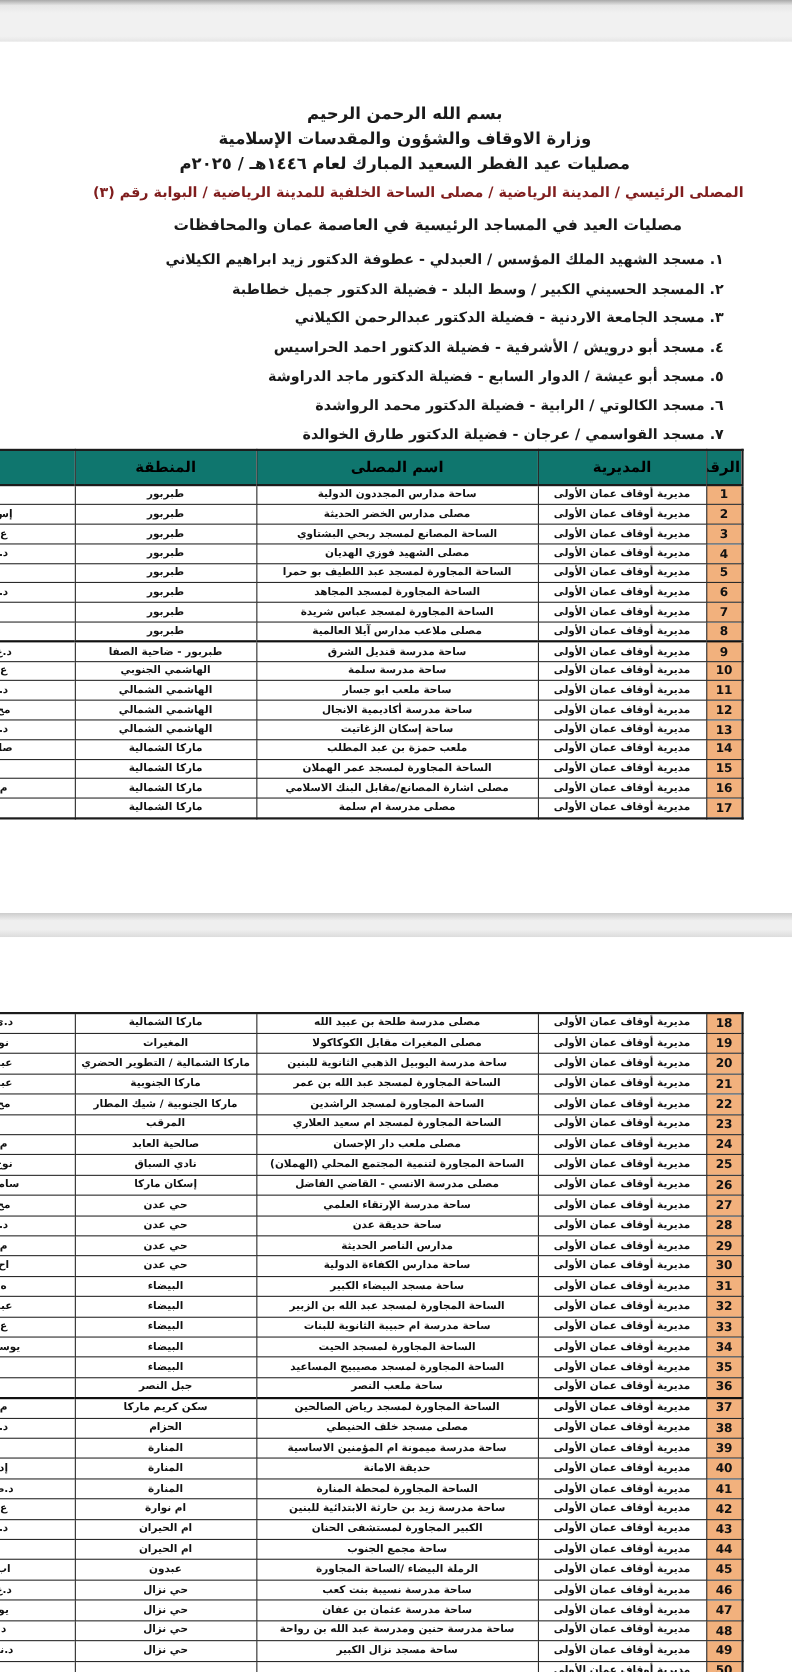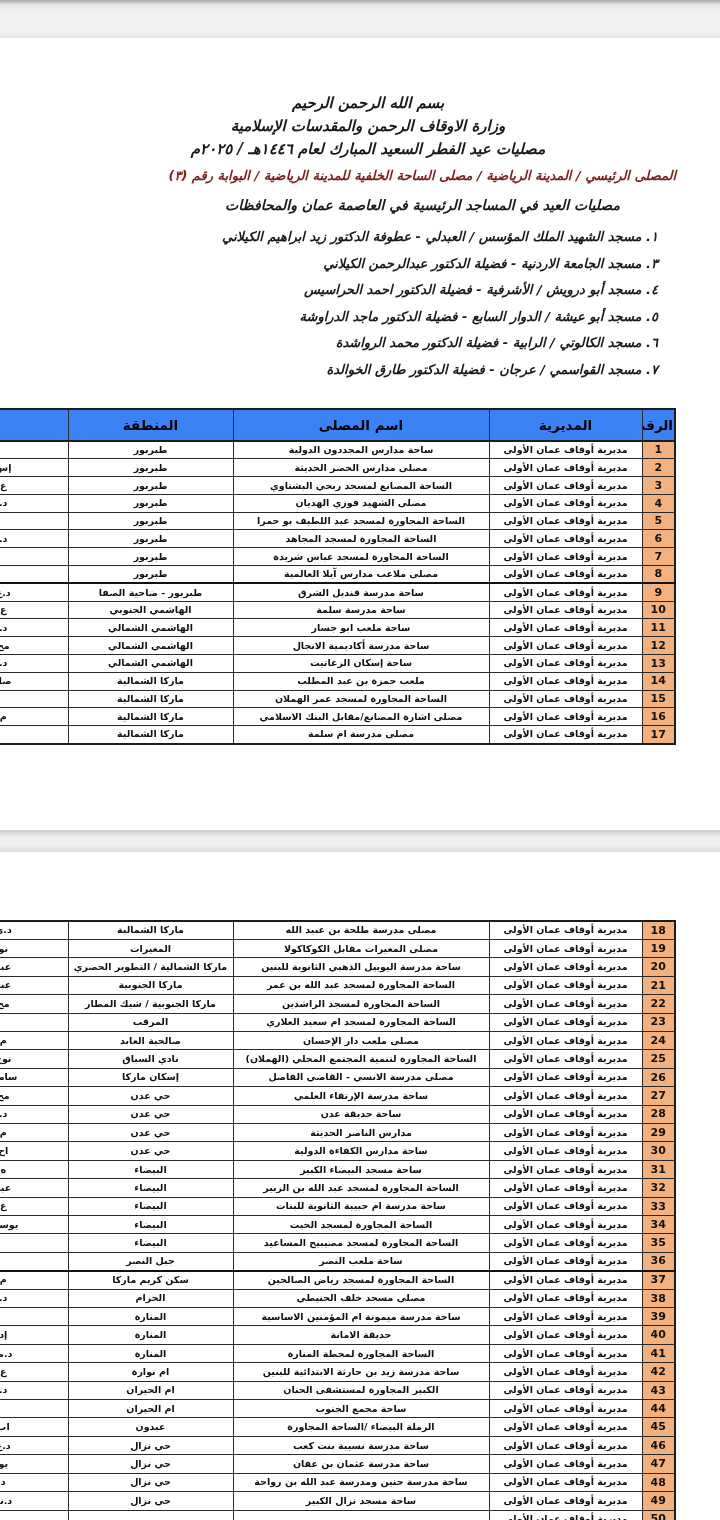--- a/index.html
+++ b/index.html
@@ -10,58 +10,59 @@
   .band { position:absolute; left:0; width:720px; }
   #band-top { top:0; height:38px;
     background:linear-gradient(180deg,#a9a9a9 0px,#e7e7e7 5px,#f1f1f1 12px,#f1f1f1 33px,#e5e5e5 38px); }
   #band-gap { top:830px; height:22px;
     background:linear-gradient(180deg,#cdcdcd 0px,#efefef 7px,#efefef 15px,#dcdcdc 22px); }
 
   .page { position:absolute; left:0; width:720px; background:#fff; overflow:hidden; }
   #page1 { top:38px; height:792px; }
   #page2 { top:852px; height:668px; }
 
-  .doc-text { position:absolute; font-weight:bold; color:#1a1a1a; direction:rtl; white-space:nowrap;font-style:italic; }
+  .doc-text { position:absolute; font-weight:bold; color:#1a1a1a; direction:rtl; white-space:nowrap; }
   #head-block { top:54px; left:16px; width:704px; text-align:center; font-size:15px; line-height:23px; }
   #highlight-line { top:130px; right:44px; font-size:13px; color:#7f1d1d; }
   #subtitle-line { top:159px; right:100px; font-size:14px;text-align:center; }
   #mosque-list { top:186px; right:62px; text-align:right; font-size:13px; }
   #mosque-list .li { display:block; height:26.5px; line-height:26.5px; }
 
   table { position:absolute; right:44px; width:737px; border-collapse:collapse; table-layout:fixed;
     direction:rtl; font-weight:bold; color:#111; border:2px solid #1c1c1c; }
   #t1 { top:370px; }
   #t2 { top:68px; }
   td,th { border:1px solid #2a2a2a; text-align:center; vertical-align:middle; padding:0 2px;
     overflow:hidden; white-space:nowrap; line-height:1.05; }
   #t1 thead tr { height:32px; }
   #t1 tbody tr { height:17.8px; }
   #t2 tbody tr { height:18.42px; }
-  th { background:#3b82f6; font-size:13.5px; border-bottom:2px solid #1c1c1c; color:#000; }
+  th { background:#0f766e; font-size:13.5px; border-bottom:2px solid #1c1c1c; color:#000; }
   td.num { background:#f2b17d; font-size:11px; }
   td.dir, td.nam, td.reg, td.frg { font-size:9.5px; }
   tr.thick td { border-top:2px solid #111; }
 </style>
 </head>
 <body>
 
 <div id="viewer">
 
   <div class="band" id="band-top"></div>
 
   <div class="page" id="page1">
     <div class="doc-text" id="head-block">
       <div>بسم الله الرحمن الرحيم</div>
-      <div>وزارة الاوقاف الرحمن والمقدسات الإسلامية</div>
+      <div>وزارة الاوقاف والشؤون والمقدسات الإسلامية</div>
       <div>مصليات عيد الفطر السعيد المبارك لعام ١٤٤٦هـ / ٢٠٢٥م</div>
     </div>
     <div class="doc-text" id="highlight-line">المصلى الرئيسي / المدينة الرياضية / مصلى الساحة الخلفية للمدينة الرياضية / البوابة رقم (٣)</div>
     <div class="doc-text" id="subtitle-line">مصليات العيد في المساجد الرئيسية في العاصمة عمان والمحافظات</div>
     <div class="doc-text" id="mosque-list">
       <span class="li">١. مسجد الشهيد الملك المؤسس / العبدلي - عطوفة الدكتور زيد ابراهيم الكيلاني</span>
+      <span class="li">٢. المسجد الحسيني الكبير / وسط البلد - فضيلة الدكتور جميل خطاطبة</span>
       <span class="li">٣. مسجد الجامعة الاردنية - فضيلة الدكتور عبدالرحمن الكيلاني</span>
       <span class="li">٤. مسجد أبو درويش / الأشرفية - فضيلة الدكتور احمد الحراسيس</span>
       <span class="li">٥. مسجد أبو عيشة / الدوار السابع - فضيلة الدكتور ماجد الدراوشة</span>
       <span class="li">٦. مسجد الكالوتي / الرابية - فضيلة الدكتور محمد الرواشدة</span>
       <span class="li">٧. مسجد القواسمي / عرجان - فضيلة الدكتور طارق الخوالدة</span>
     </div>
 
     <table id="t1">
       <colgroup>
           <col style="width:33px">

